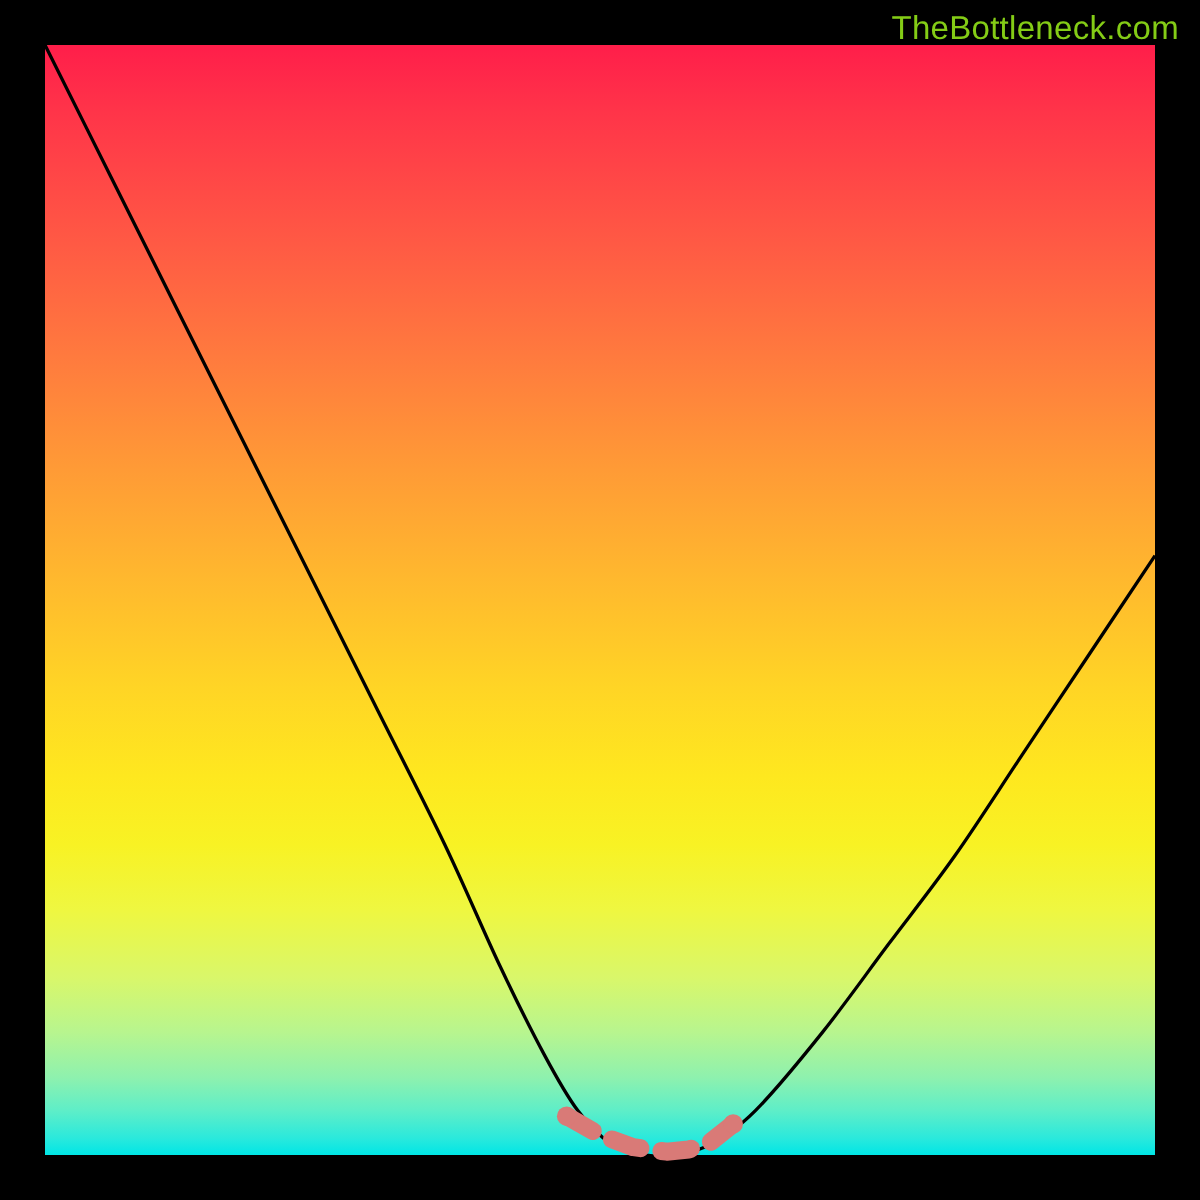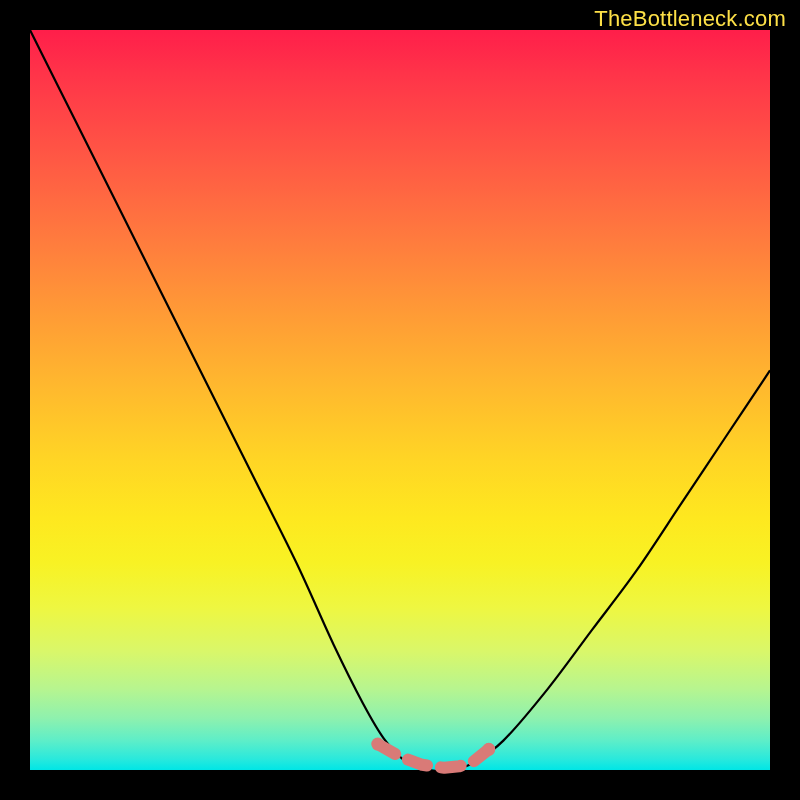--- a/index.html
+++ b/index.html
@@ -42,21 +42,21 @@
       #2ae9dc 98.5%,
       #00e6e6 100%
     );
   }
   .watermark {
     position: absolute;
     top: 6px;
     right: 14px;
     font-family: Arial, Helvetica, sans-serif;
     font-size: 22px;
-    color: #fde047;
+    color: #84cc16;
     letter-spacing: 0.2px;
   }
   svg.curve {
     position: absolute;
     left: 0;
     top: 0;
     width: 740px;
     height: 740px;
     overflow: visible;
   }

